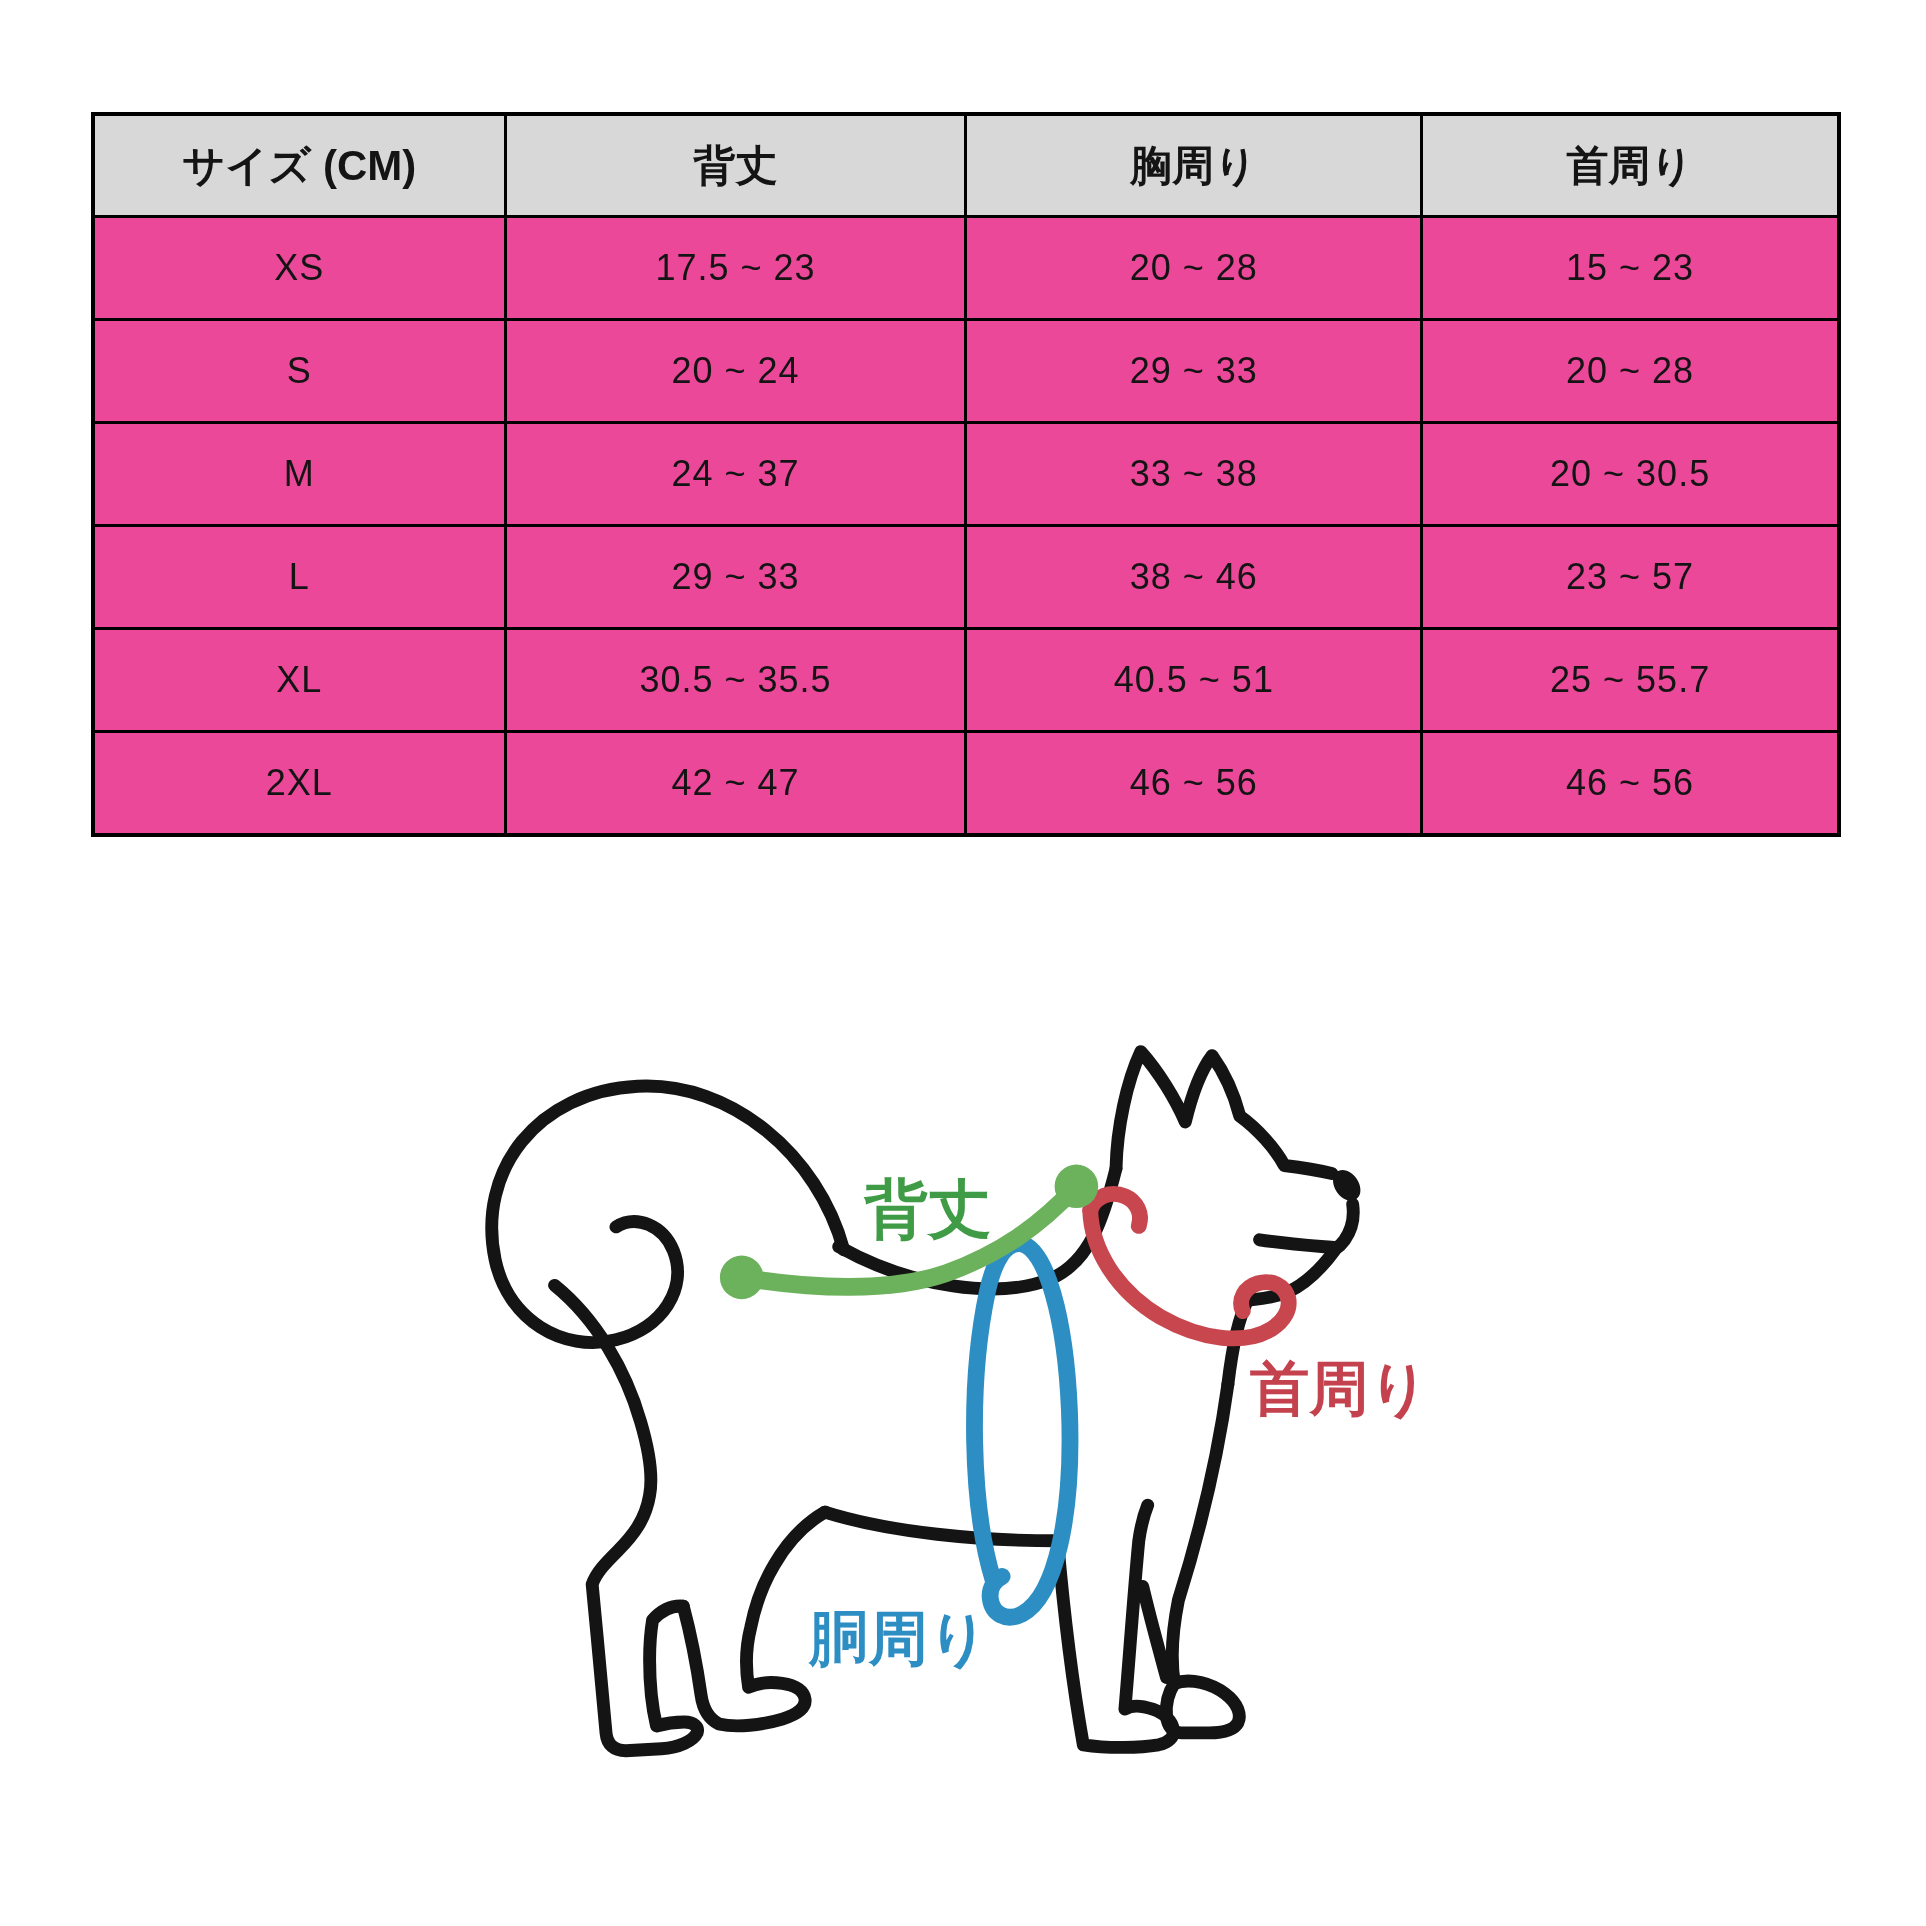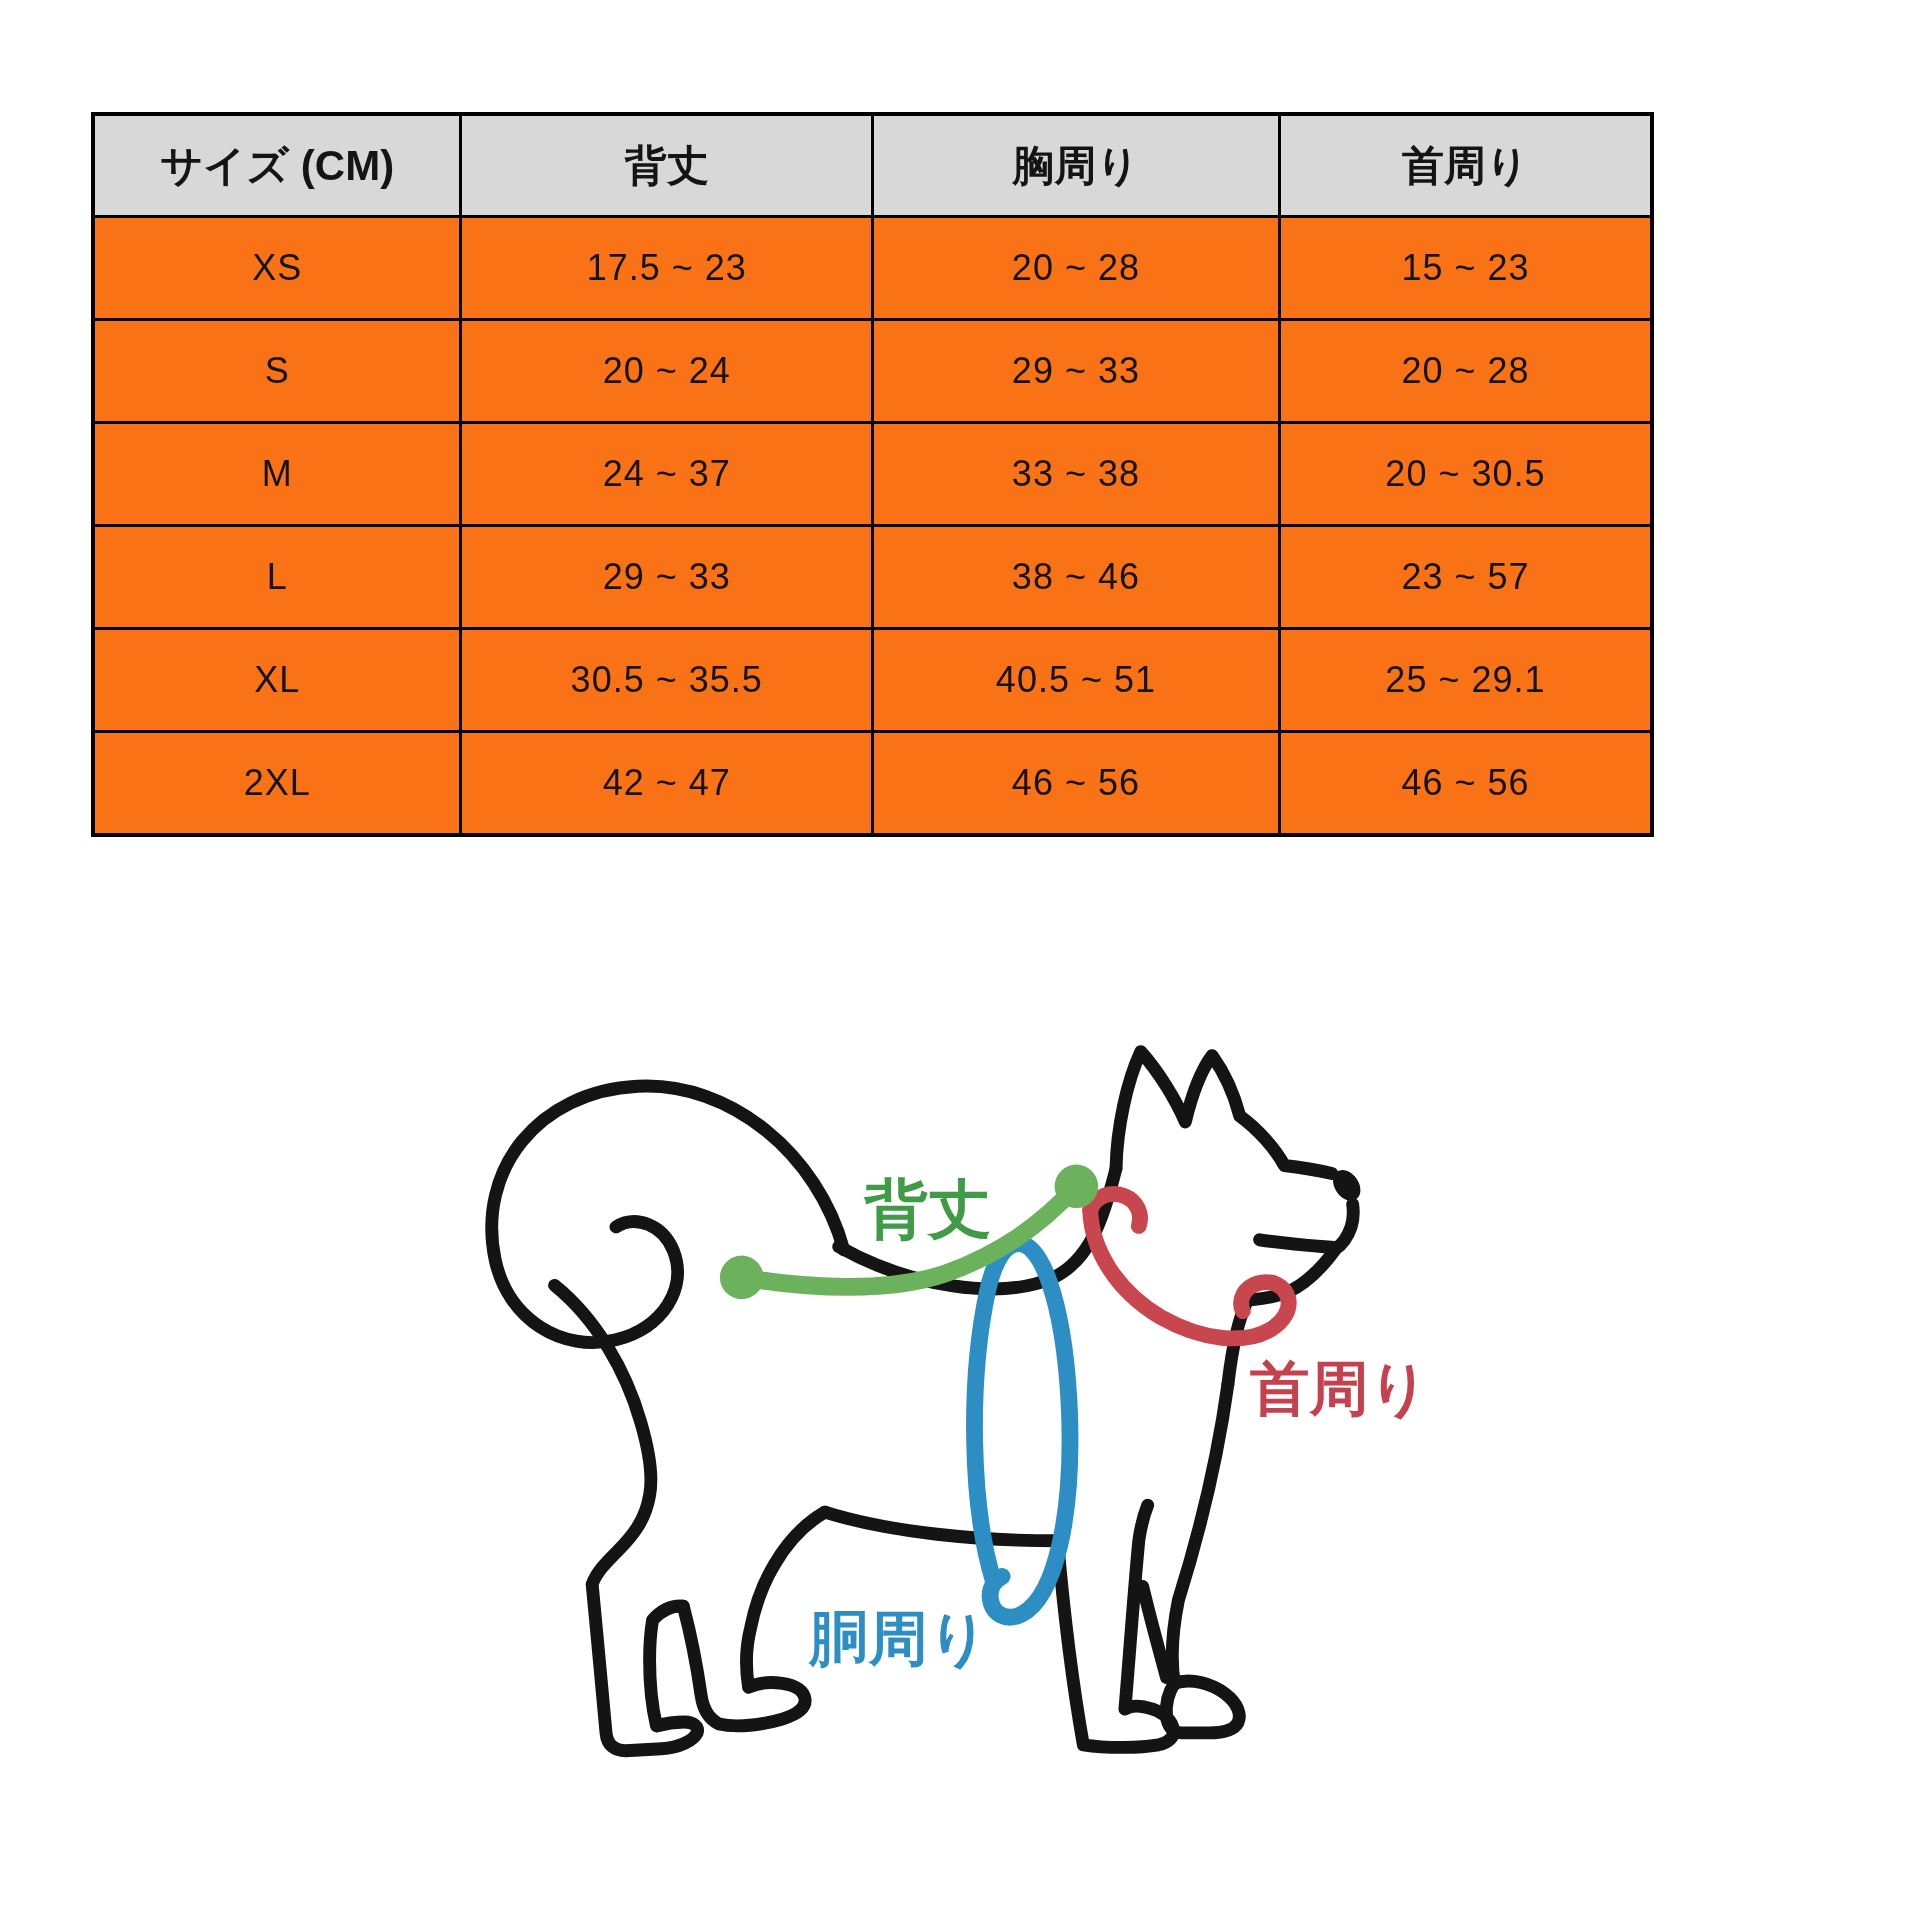--- a/index.html
+++ b/index.html
@@ -4,24 +4,24 @@
 <style>
   html,body{margin:0;padding:0;background:#fff;}
   .page{
     position:relative;
     width:1927px;height:1927px;
     background:#ffffff;
     font-family:"Liberation Sans","DejaVu Sans",sans-serif;
     overflow:hidden;
   }
   table.size-table{
-    position:absolute;left:91px;top:112px;width:1563px;
+    position:absolute;left:91px;top:112px;width:1750px;
     border-collapse:collapse;table-layout:fixed;
     border:4px solid #000;
-    background:#f97316;
+    background:#ec4899;
   }
   table.size-table th,table.size-table td{
     border:3px solid #000;
     text-align:center;vertical-align:middle;
     color:#141414;
     padding:0;
   }
   table.size-table th{
     height:99px;
     background:#d8d8d8;
@@ -81,21 +81,21 @@
       <tr>
         <td>L</td>
         <td>29 ~ 33</td>
         <td>38 ~ 46</td>
         <td>23 ~ 57</td>
       </tr>
       <tr>
         <td>XL</td>
         <td>30.5 ~ 35.5</td>
         <td>40.5 ~ 51</td>
-        <td>25 ~ 29.1</td>
+        <td>25 ~ 55.7</td>
       </tr>
       <tr>
         <td>2XL</td>
         <td>42 ~ 47</td>
         <td>46 ~ 56</td>
         <td>46 ~ 56</td>
       </tr>
     </tbody>
   </table>
 

